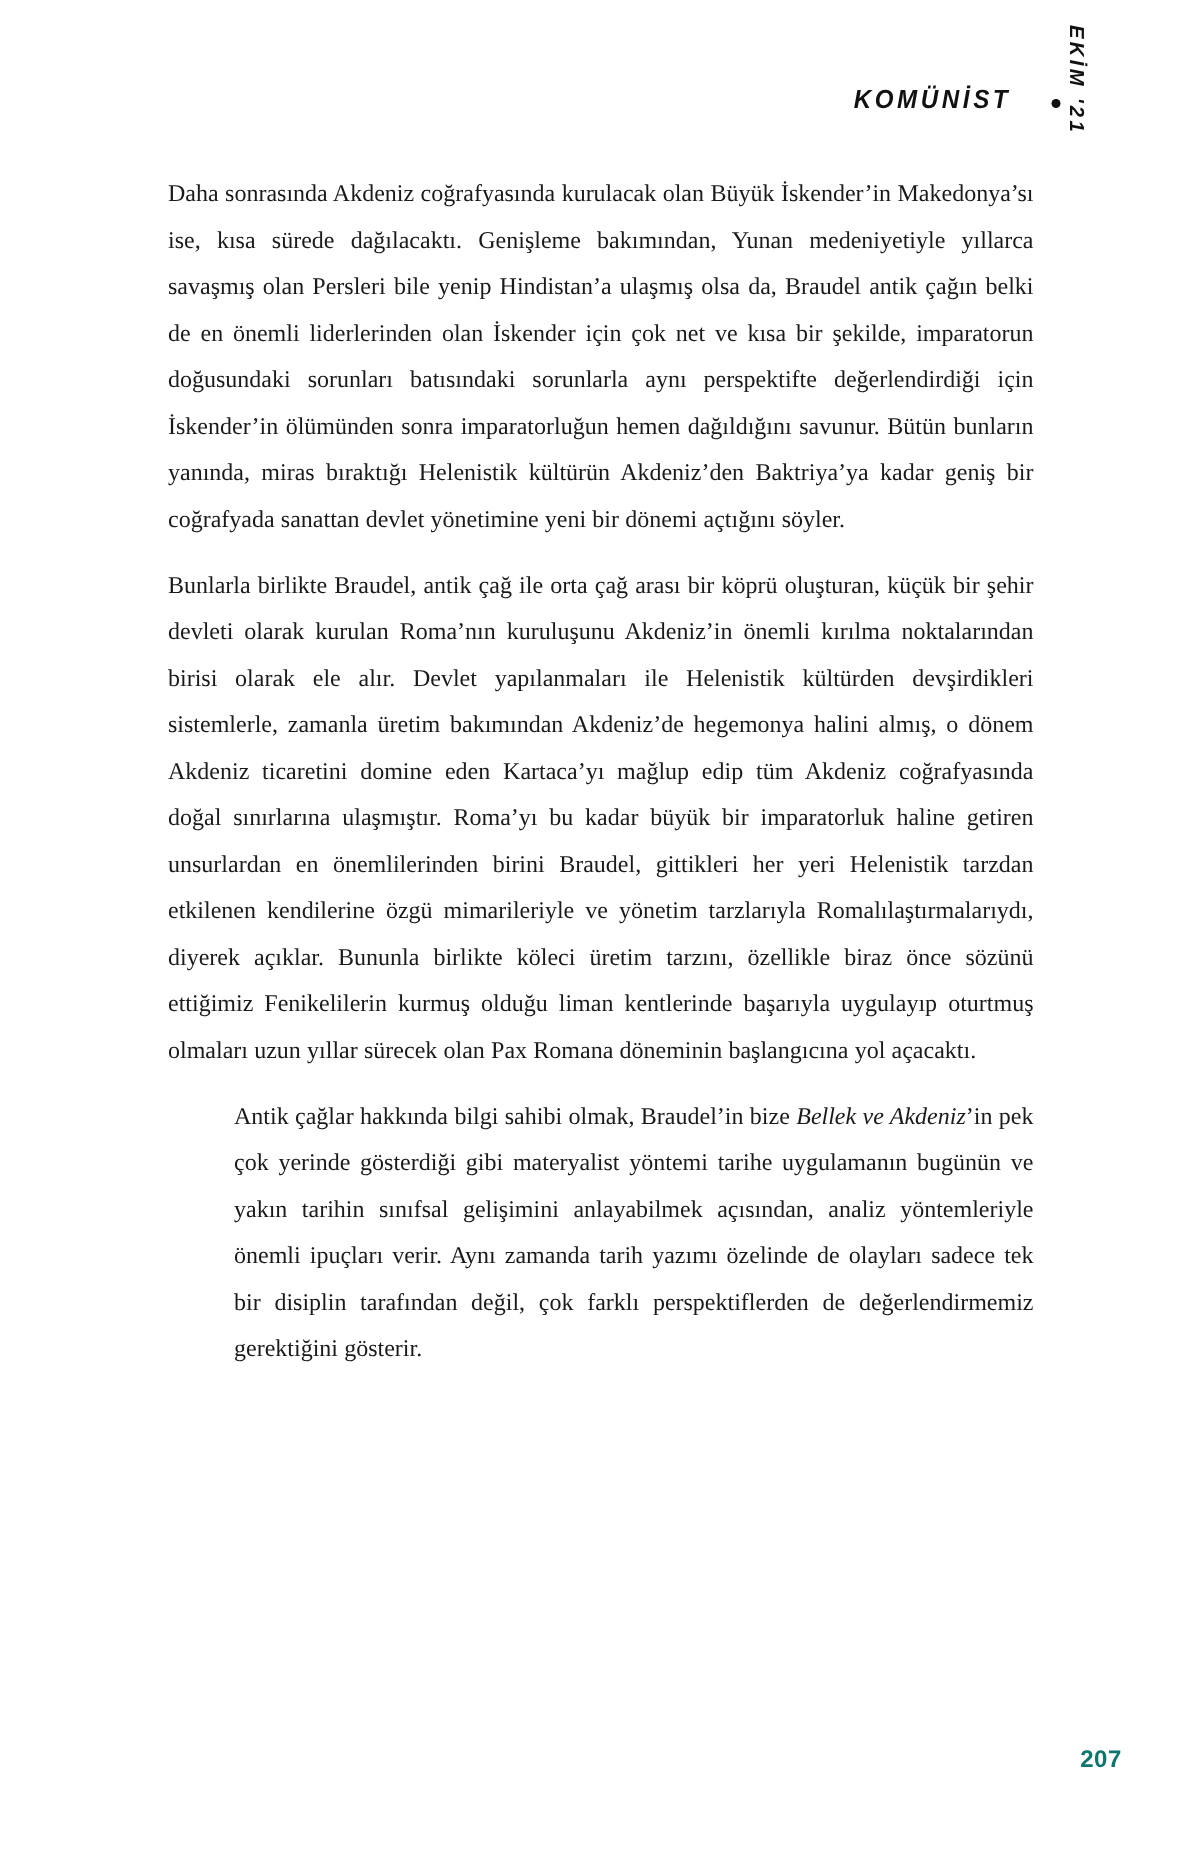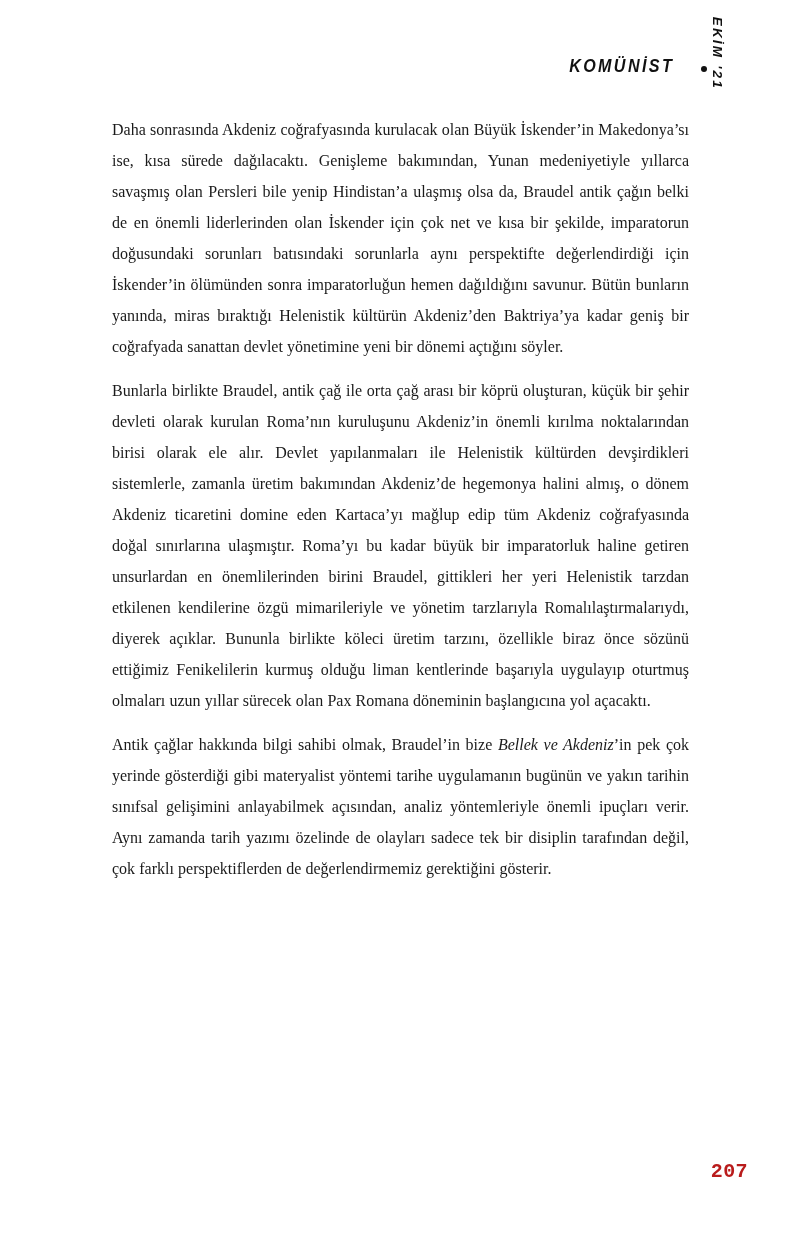--- a/index.html
+++ b/index.html
@@ -82,36 +82,37 @@
     line-height: 31px;
     text-align: justify;
     text-justify: inter-word;
     -webkit-hyphens: none;
     hyphens: none;
     word-spacing: 0.01em;
   }
 
   .para:last-child {
     margin-bottom: 0;
+    margin-left: 44px;
   }
 
   .para .title-italic {
     font-style: italic;
   }
 
   
   .folio {
     position: absolute;
     right: 50px;
     bottom: 58px;
-    font-family: Liberation Mono, monospace;
+    font-family: Liberation Sans, sans-serif;
     font-weight: 700;
-    font-size: 20px;
+    font-size: 16px;
     letter-spacing: 0.4px;
-    color: #b91c1c;
+    color: #0f766e;
   }
 </style>
 </head>
 <body>
 
 <div class="page">
 
   <div class="running-head">
     <div class="head-title">KOMÜNİST</div>
     <div class="head-dot"></div>

